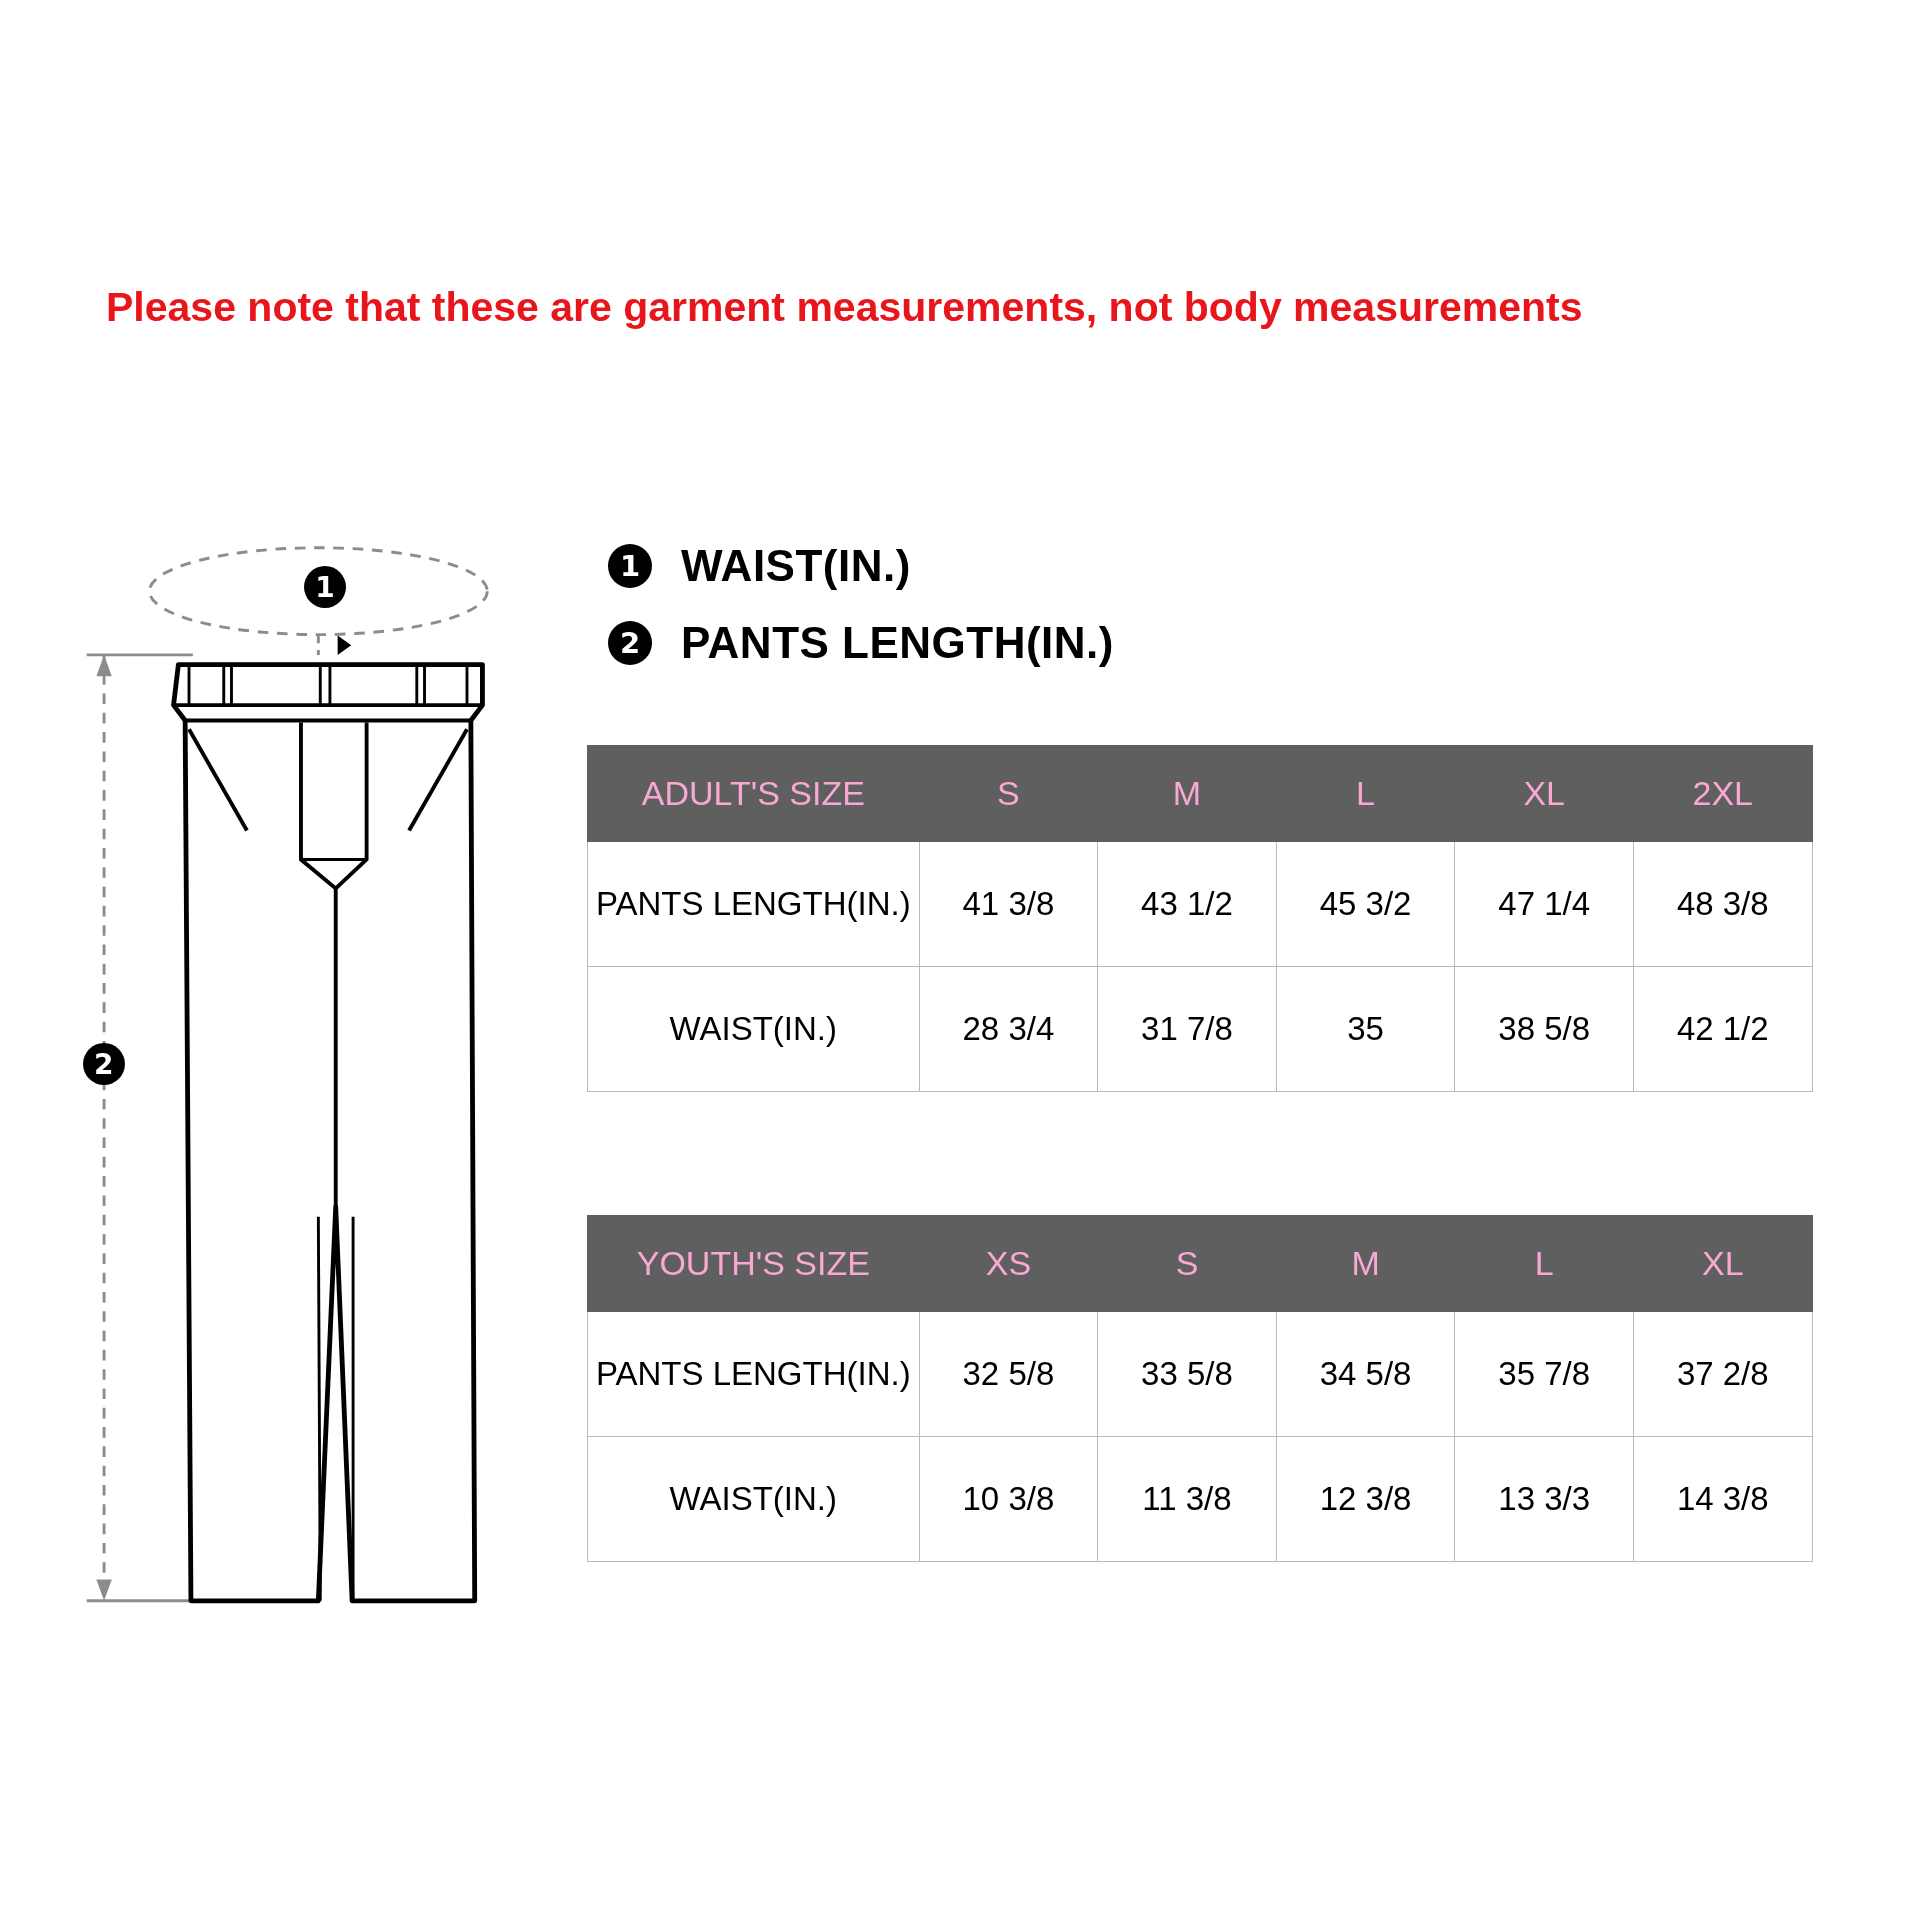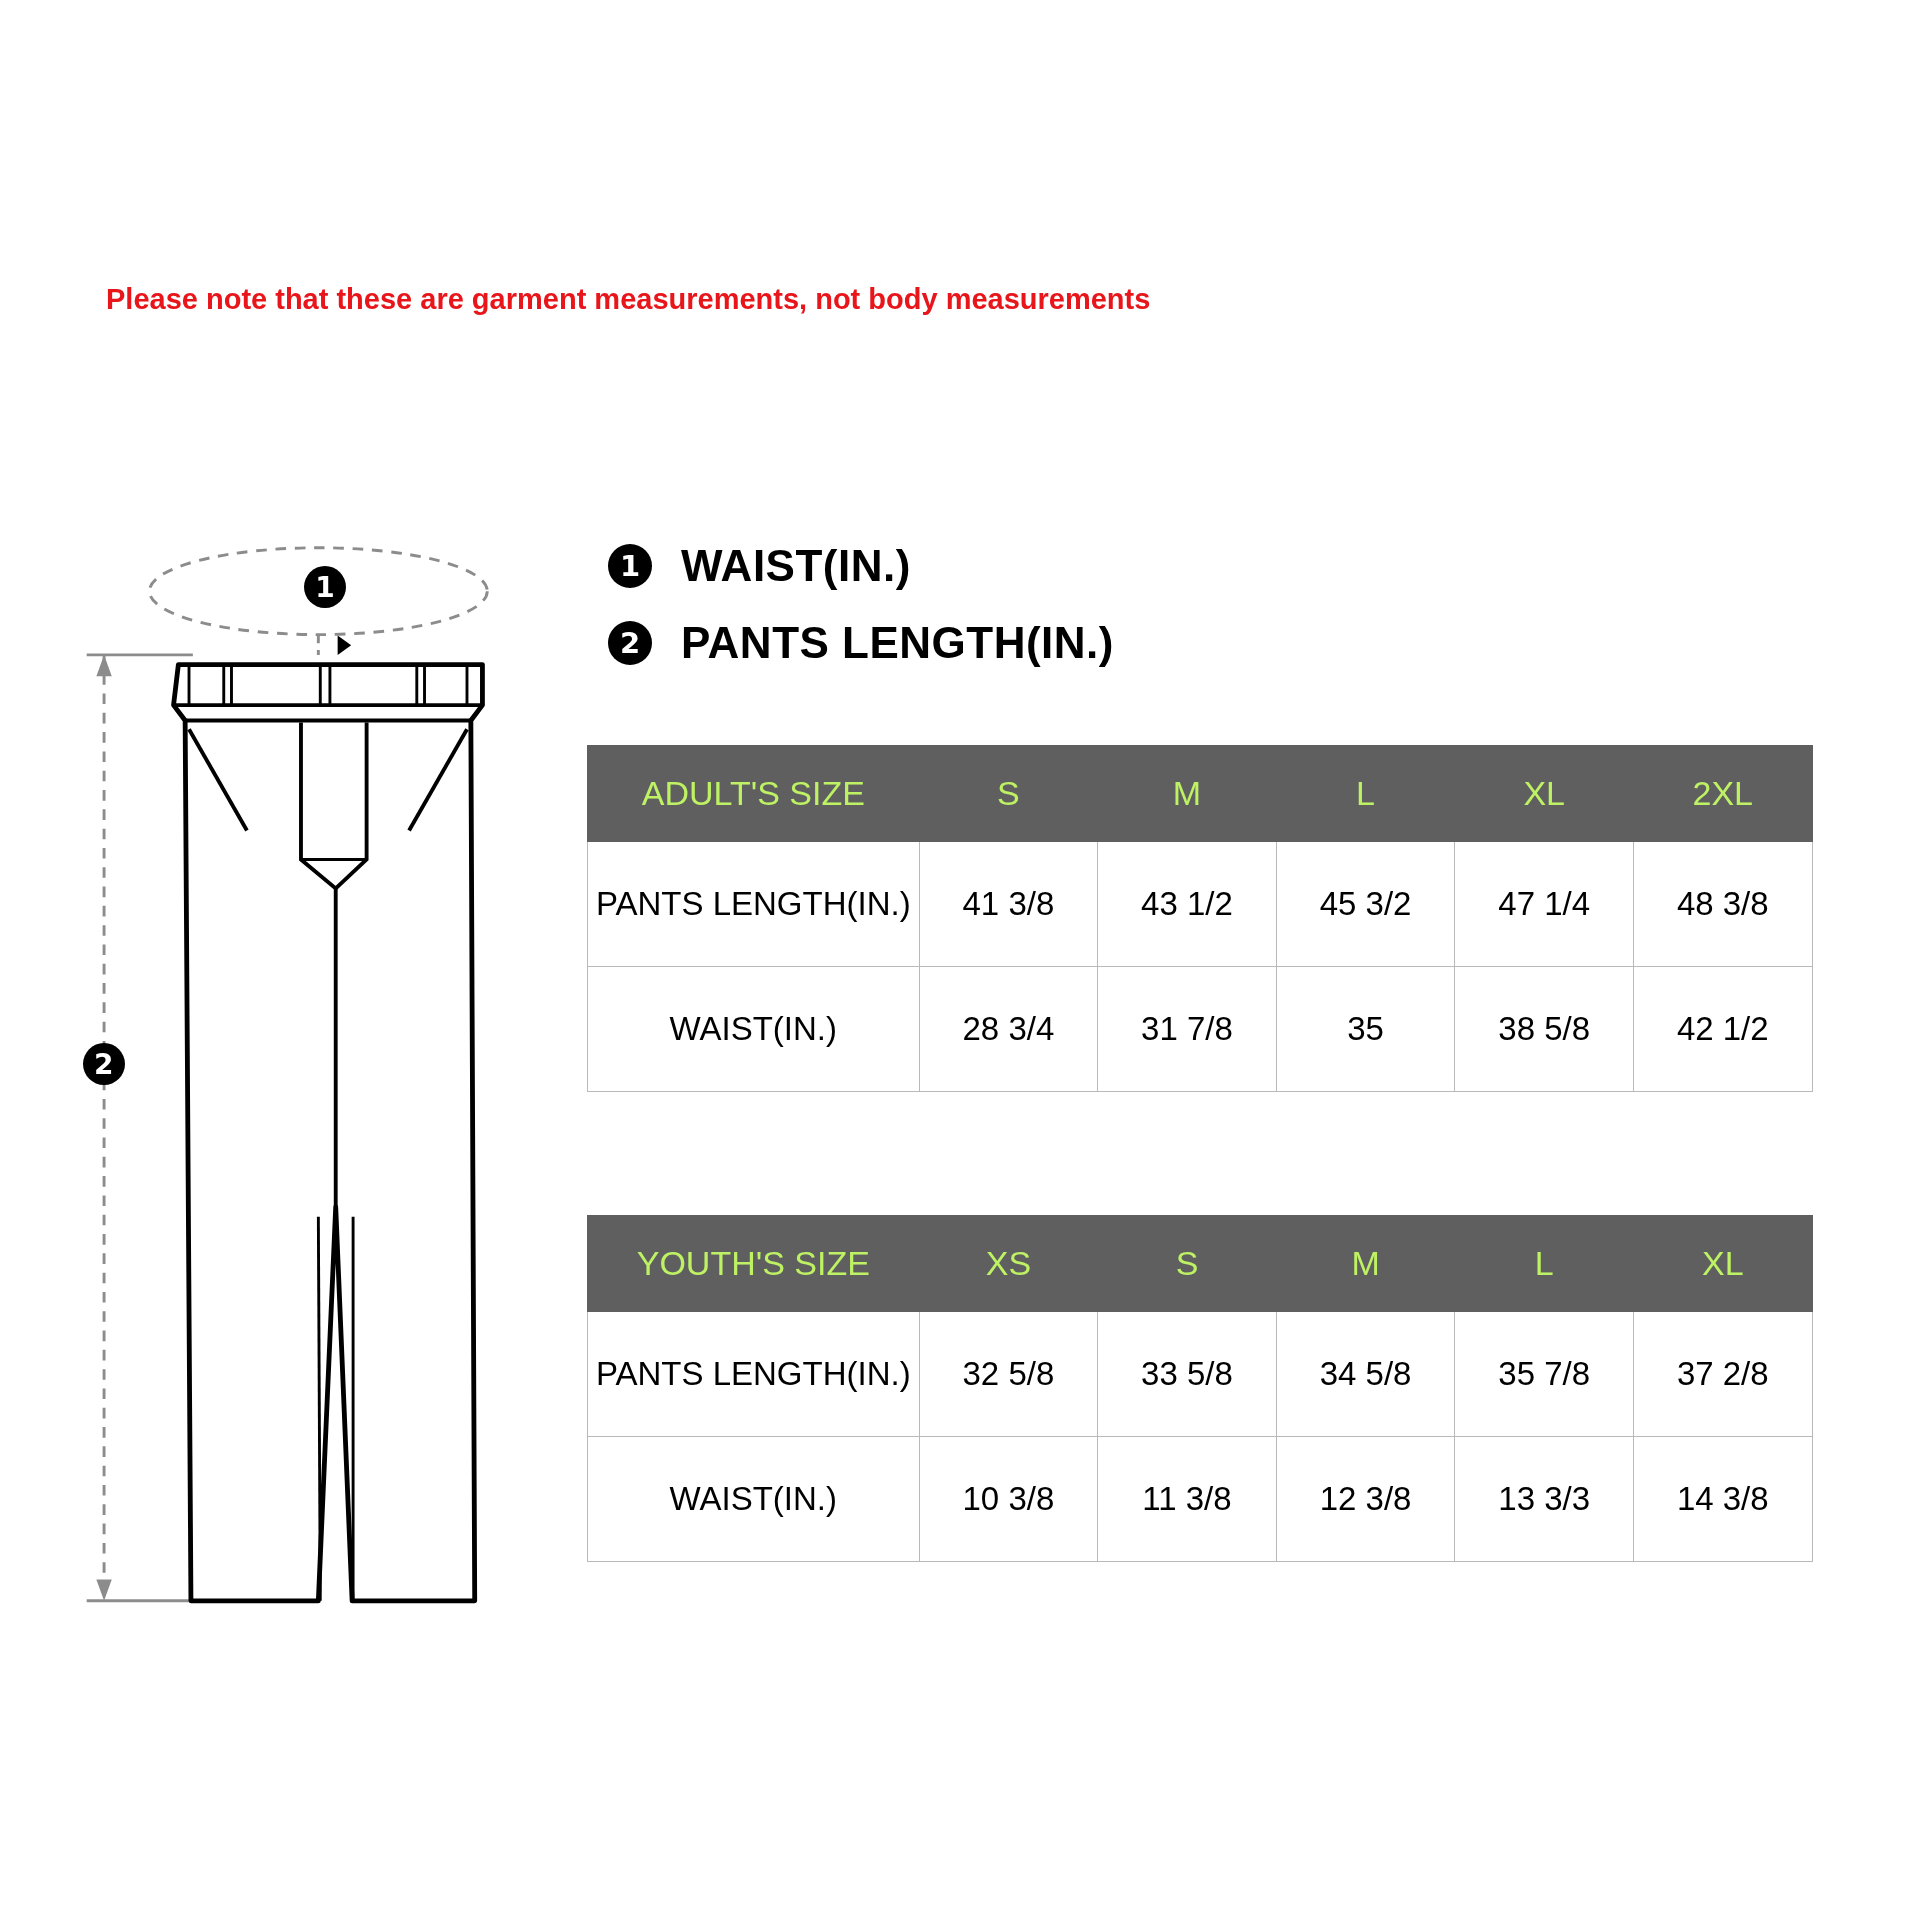--- a/index.html
+++ b/index.html
@@ -35,21 +35,21 @@
     color: #000;
     white-space: nowrap;
   }
 
   
   .note {
     position: absolute;
     left: 106px;
     top: 280px;
     width: 1545px;
-    font-size: 29px;
+    font-size: 41px;
     font-weight: bold;
     line-height: 1.35;
     color: #e8151b;
   }
 
   
   .legend {
     position: absolute;
     left: 608px;
     top: 541px;
@@ -125,21 +125,21 @@
     font-size: 33px;
     font-weight: normal;
     font-family: "Liberation Sans", sans-serif;
     color: #000;
     background: #ffffff;
     padding: 0 5.8px;
     line-height: 1.25;
   }
   table.size-table thead th {
     background: #5f5f5f;
-    color: #bef264;
+    color: #f9a8d4;
     border-color: #5f5f5f;
     height: 95px;
     font-weight: normal;
     font-size: 34px;
   }
   table.size-table tbody td {
     height: 124px;
   }
   table.size-table tbody td.rowhead {
     font-size: 33px;

